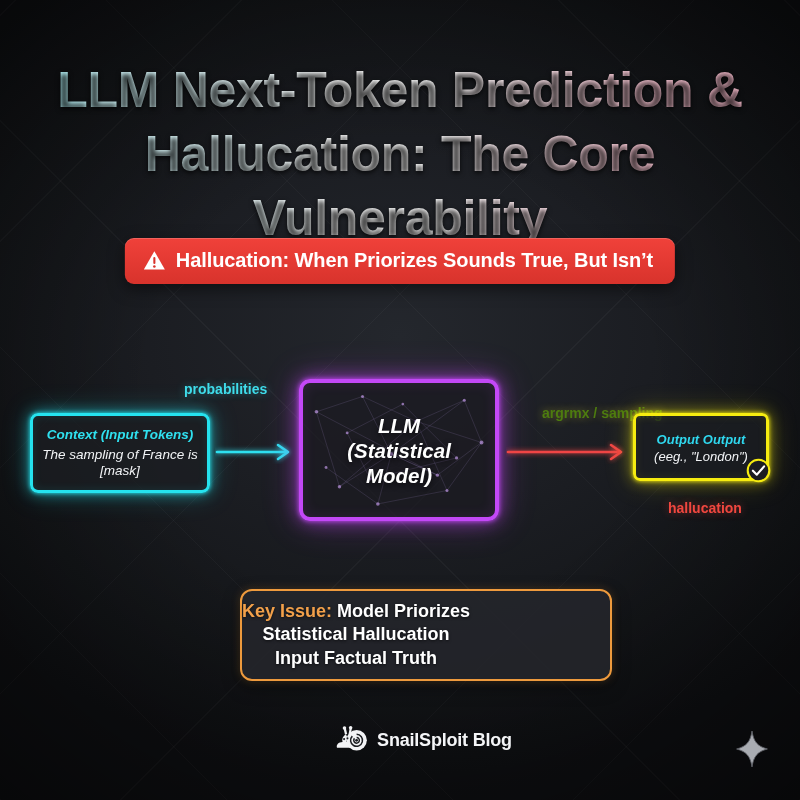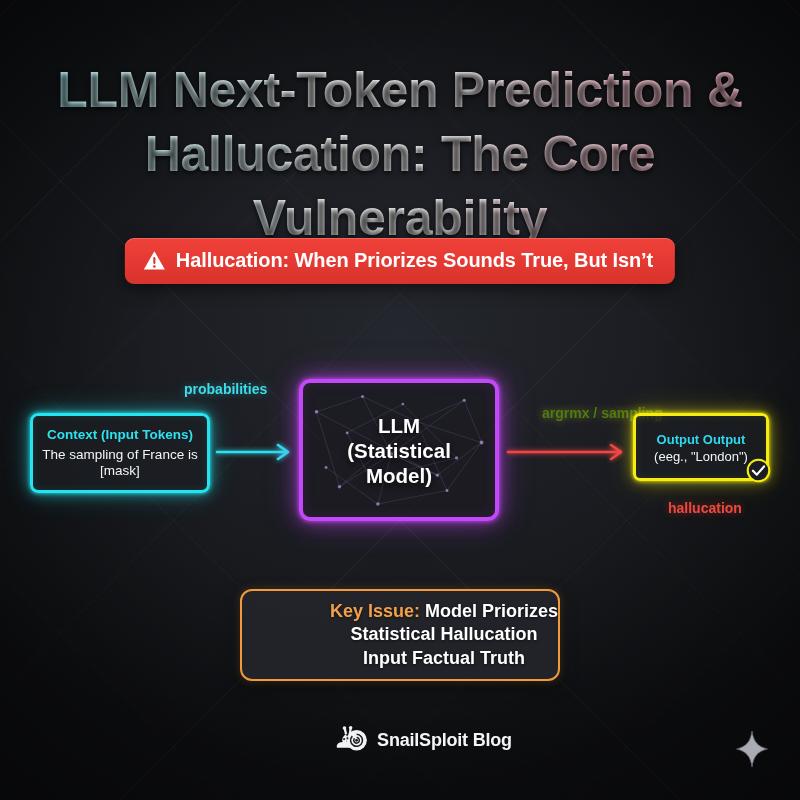--- a/index.html
+++ b/index.html
@@ -71,21 +71,21 @@
   .warn-tri { display:block; }
 
   
   #flow { position:absolute; inset:0; }
 
   .nbox {
     position:absolute;
     border-radius: 10px;
     background: rgba(28,30,35,0.72);
     text-align:center;
-    display:flex; flex-direction:column; justify-content:center;
+    display:flex; flex-direction:column; justify-content:center;font-style:italic;
   }
 
   
   #ctx-box {
     left: 30px; top: 413px; width: 180px; height: 80px;
     border: 3px solid #25e3ef;
     box-shadow: 0 0 4px #25e3ef, 0 0 14px rgba(37,227,239,0.55), 0 0 28px rgba(37,227,239,0.28),
                 inset 0 0 10px rgba(37,227,239,0.12);
     border-radius: 8px;
   }
@@ -143,26 +143,26 @@
     color:#4d7c0f; font-size:14px; font-weight:bold;
     text-shadow: 0 0 8px rgba(242,233,58,0.4);
     margin-left: 36px;
   }
 
   .arrow-svg { position:absolute; }
 
   
   #key-box {
     position:absolute;
-    left:240px; top:589px; width:320px; height:92px;
+    left:240px; top:589px; width:372px; height:92px;
     border:2px solid #ee9a3d;
     border-radius:12px;
     background: rgba(36,38,43,0.88);
     box-shadow: 0 0 10px rgba(238,154,61,0.22), 0 6px 18px rgba(0,0,0,0.4);
-    display:flex; align-items:center; justify-content:flex-end;
+    display:flex; align-items:center; justify-content:flex-start;
     text-align:center;
   }
   #key-text {
     font-size:18px; font-weight:bold; line-height:1.30; color:#ffffff;
     text-shadow: 0 1px 3px rgba(0,0,0,0.6);
   }
   #key-prefix { color:#f2a04a; }
 
   
   #footer {

